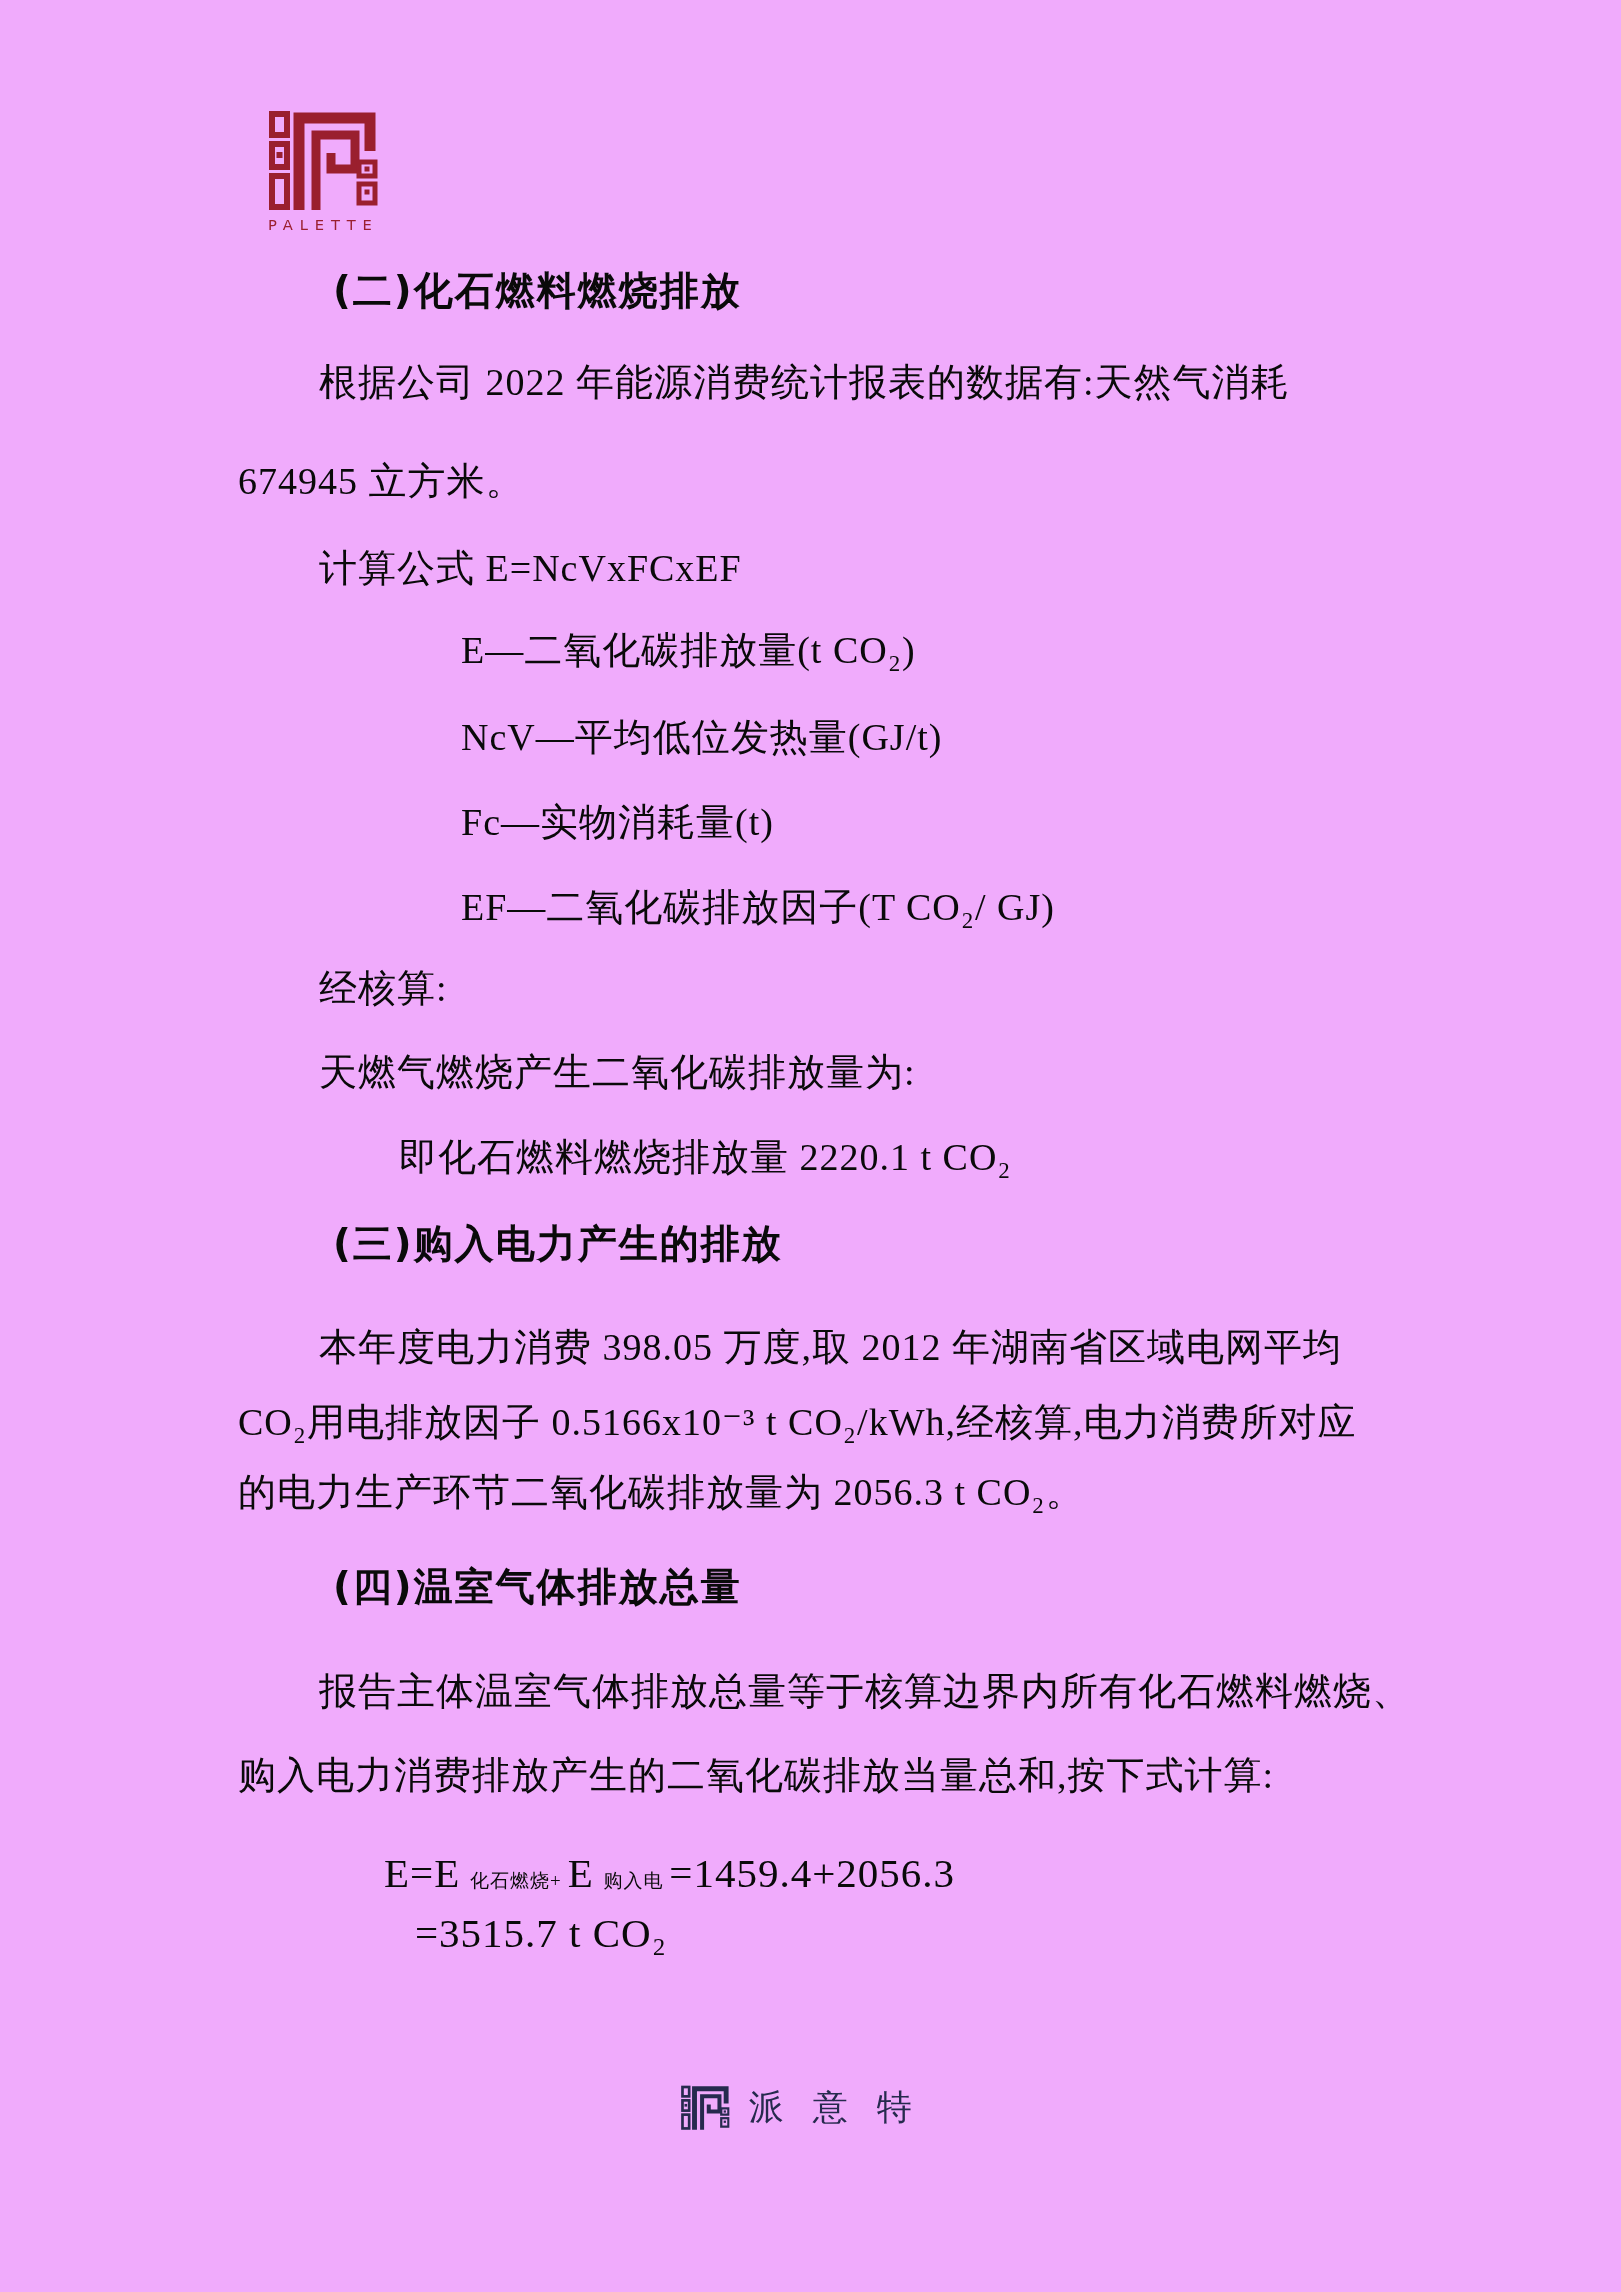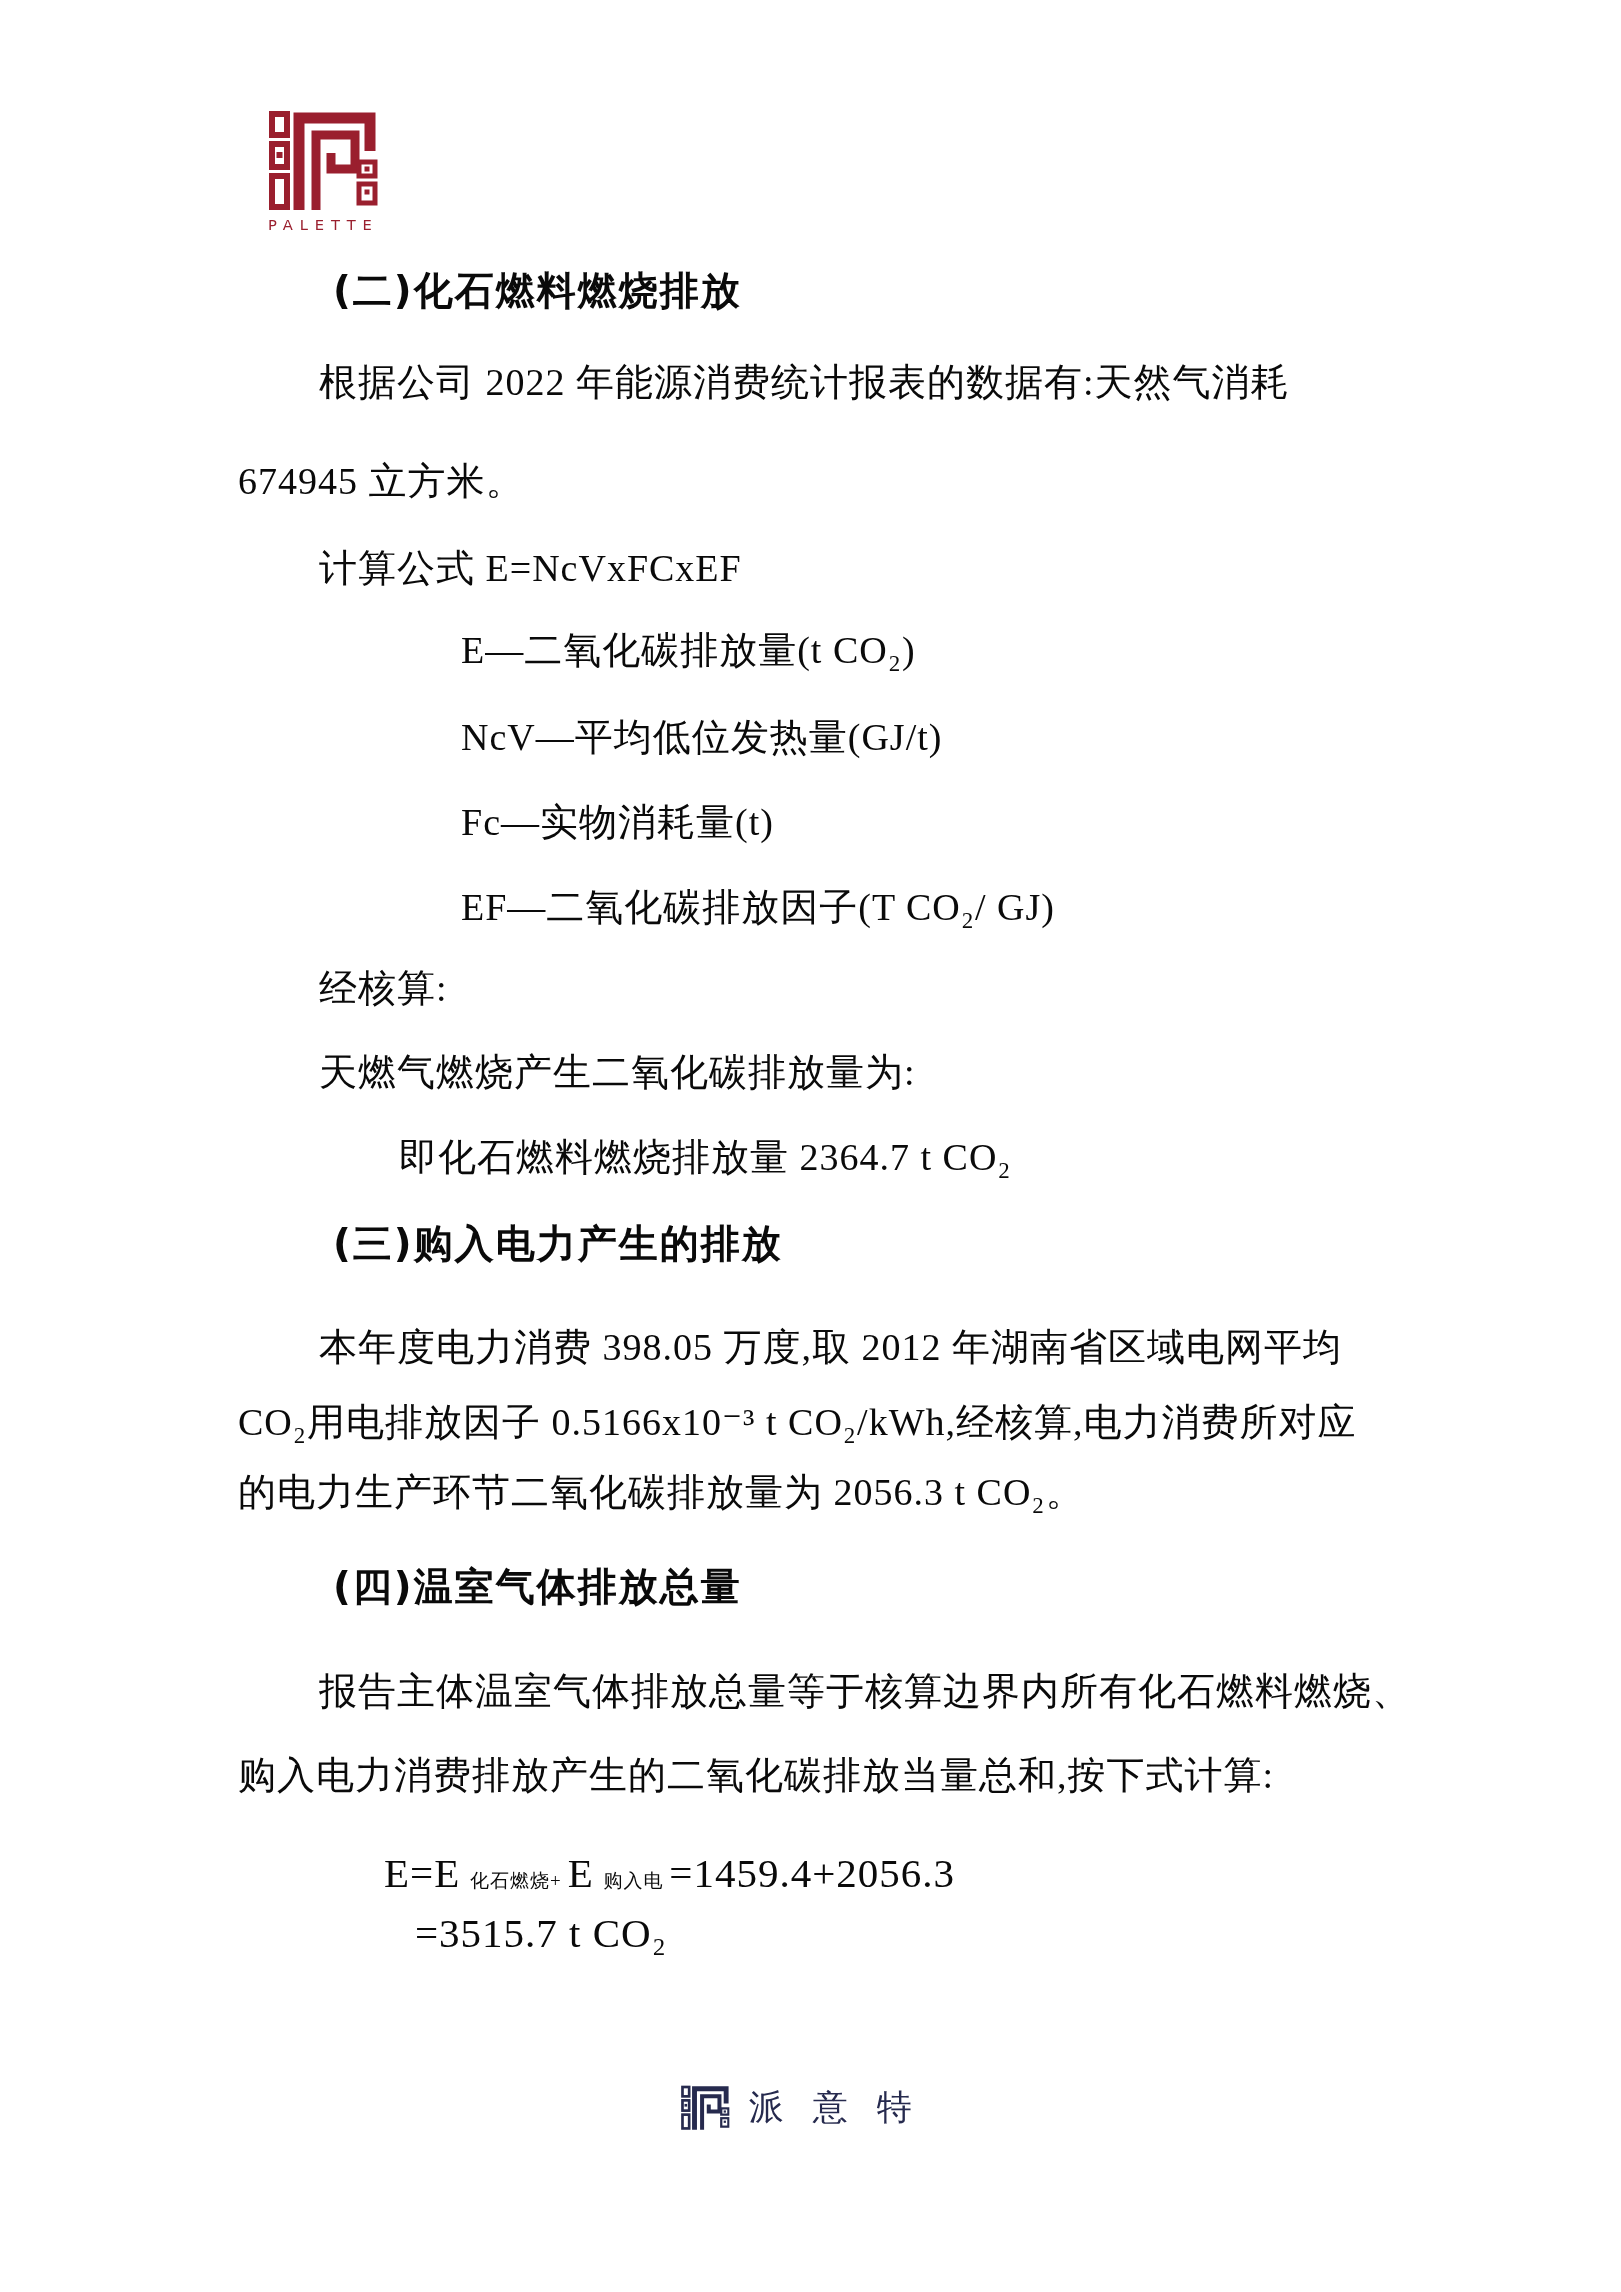--- a/index.html
+++ b/index.html
@@ -1,20 +1,20 @@
 <!DOCTYPE html>
 <html><head>
 <meta charset="utf-8">
 <style>
   html, body { margin: 0; padding: 0; background: #e8e8e8; }
   .page {
     position: relative;
     width: 1621px;
     height: 2293px;
-    background: #ffffff;
+    background: #f0abfc;
     overflow: hidden;
     font-family: "Liberation Serif", "DejaVu Serif", serif;
     color: #0a0a0a;
   }
   .ln {
     position: absolute;
     white-space: nowrap;
     font-size: 38px;
     line-height: 45px;
     letter-spacing: 1px;
@@ -104,21 +104,21 @@
   <div class="hd" style="top:267px;left:333px">(二)化石燃料燃烧排放</div>
   <div class="ln" style="top:360px;left:319px">根据公司 2022 年能源消费统计报表的数据有:天然气消耗</div>
   <div class="ln" style="top:459px;left:238px">674945 立方米。</div>
   <div class="ln" style="top:546px;left:319px">计算公式 E=NcVxFCxEF</div>
   <div class="ln" style="top:628px;left:461px">E—二氧化碳排放量(t CO₂)</div>
   <div class="ln" style="top:715px;left:461px">NcV—平均低位发热量(GJ/t)</div>
   <div class="ln" style="top:800px;left:461px">Fc—实物消耗量(t)</div>
   <div class="ln" style="top:885px;left:461px">EF—二氧化碳排放因子(T CO₂/ GJ)</div>
   <div class="ln" style="top:966px;left:319px">经核算:</div>
   <div class="ln" style="top:1050px;left:319px">天燃气燃烧产生二氧化碳排放量为:</div>
-  <div class="ln" style="top:1135px;left:399px">即化石燃料燃烧排放量 2364.7 t CO₂</div>
+  <div class="ln" style="top:1135px;left:399px">即化石燃料燃烧排放量 2220.1 t CO₂</div>
 
   <div class="hd" style="top:1220px;left:333px">(三)购入电力产生的排放</div>
   <div class="ln" style="top:1325px;left:319px">本年度电力消费 398.05 万度,取 2012 年湖南省区域电网平均</div>
   <div class="ln" style="top:1400px;left:238px">CO₂用电排放因子 0.5166x10⁻³ t CO₂/kWh,经核算,电力消费所对应</div>
   <div class="ln" style="top:1470px;left:238px">的电力生产环节二氧化碳排放量为 2056.3 t CO₂。</div>
 
   <div class="hd" style="top:1563px;left:333px">(四)温室气体排放总量</div>
   <div class="ln" style="top:1669px;left:319px">报告主体温室气体排放总量等于核算边界内所有化石燃料燃烧、</div>
   <div class="ln" style="top:1753px;left:238px">购入电力消费排放产生的二氧化碳排放当量总和,按下式计算:</div>
 

